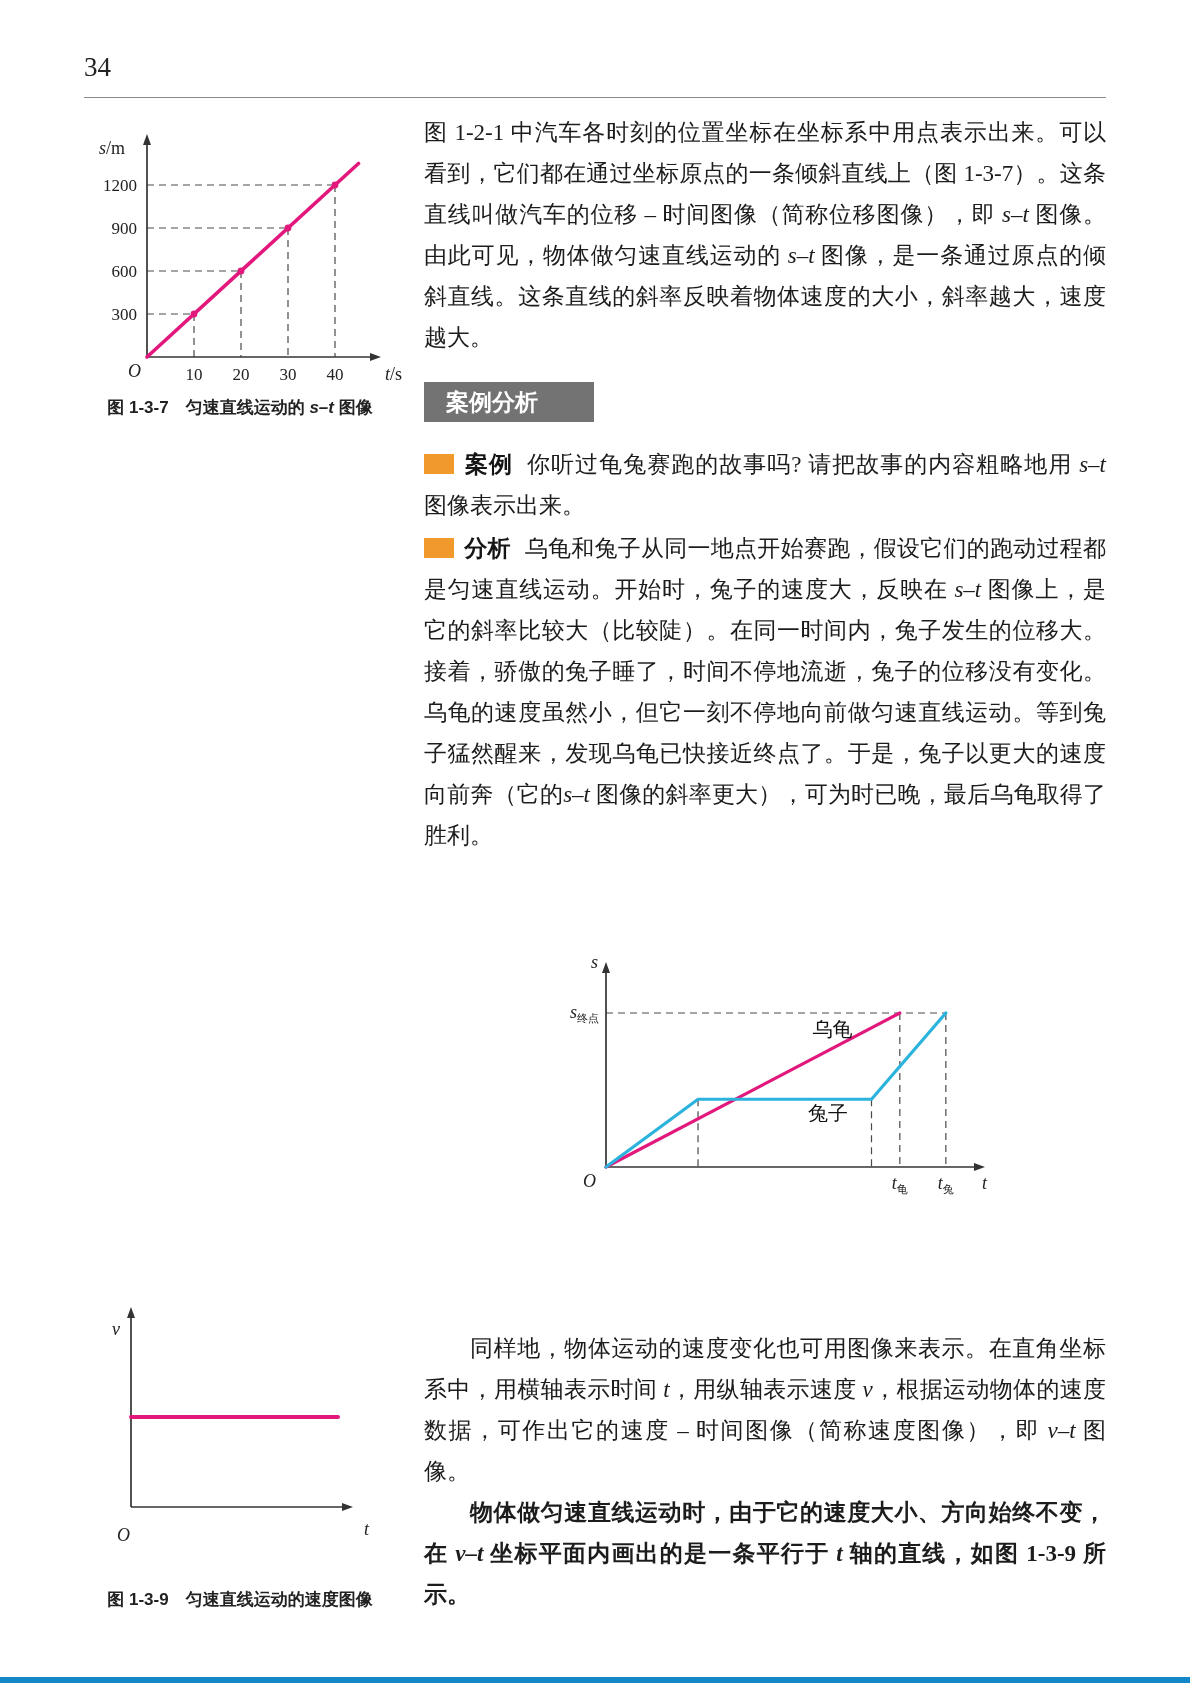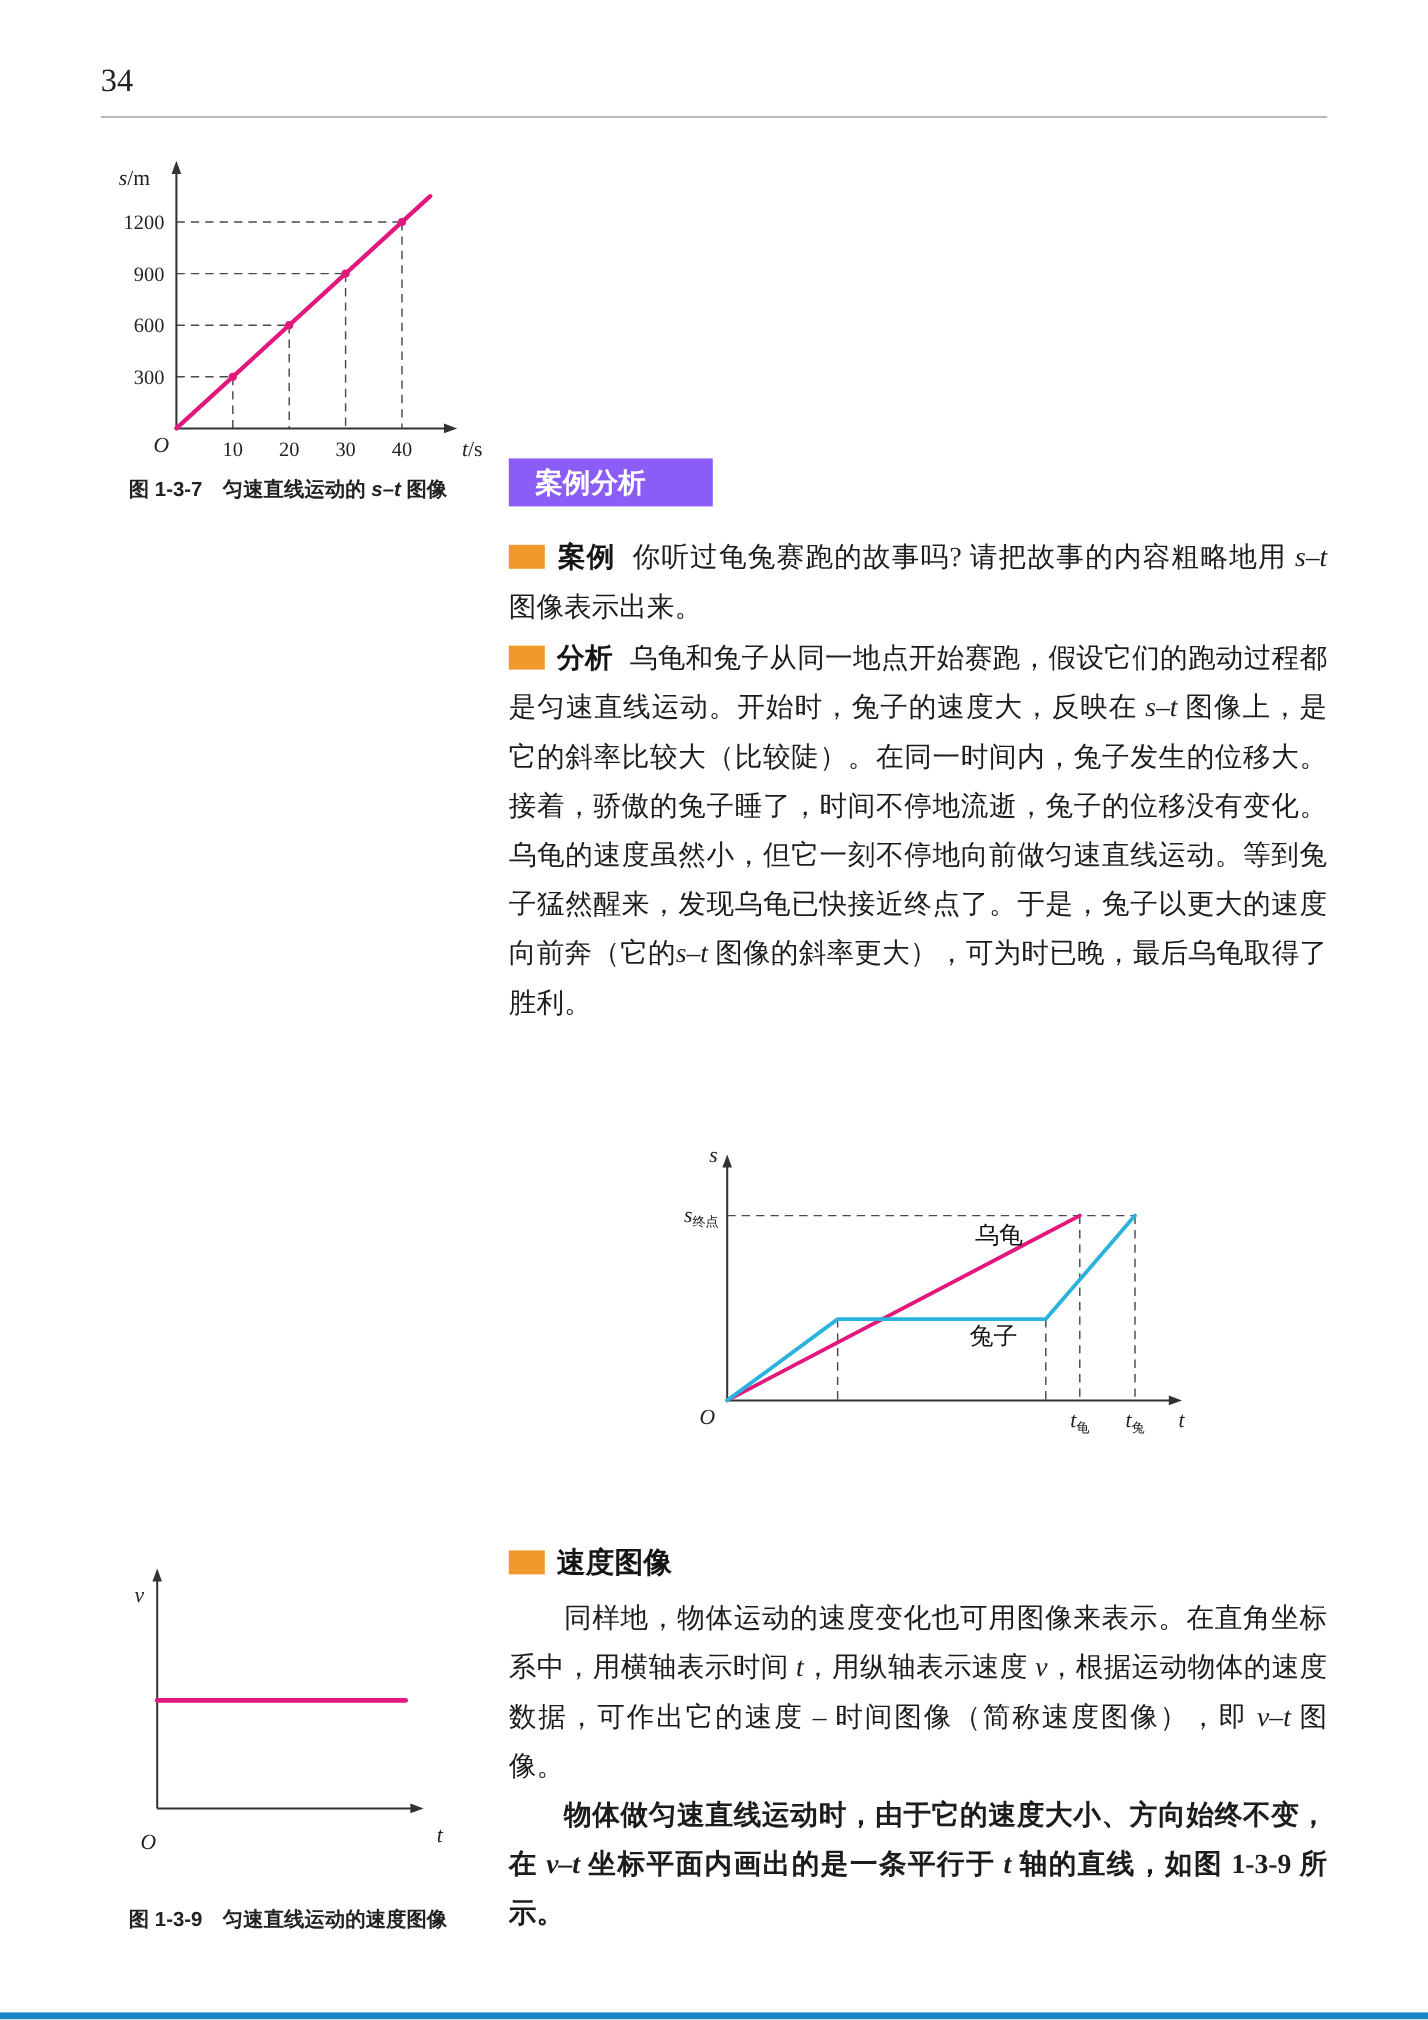--- a/index.html
+++ b/index.html
@@ -31,21 +31,21 @@
   .plabel{
     font-family:"Liberation Sans","DejaVu Sans",sans-serif;
     font-weight:bold;margin-right:14px;color:#151515;
   }
   .omark{
     display:inline-block;width:30px;height:20px;
     background:#F2992E;margin-right:10px;vertical-align:-2px;
   }
   #case-analysis-box{
     left:424px;top:382px;width:170px;height:40px;
-    background:#8b5cf6;color:#ffffff;
+    background:#737373;color:#ffffff;
     font-family:"Liberation Sans","DejaVu Sans",sans-serif;
     font-weight:bold;font-size:23px;line-height:40px;
     padding-left:22px;box-sizing:border-box;
   }
   #velocity-header{
     left:424px;top:1286px;width:682px;
     font-family:"Liberation Sans","DejaVu Sans",sans-serif;
     font-weight:bold;font-size:24px;color:#151515;
   }
   .fig-caption{
@@ -105,20 +105,21 @@
       <text x="109" y="268" class="tick" text-anchor="middle">10</text>
       <text x="156" y="268" class="tick" text-anchor="middle">20</text>
       <text x="203" y="268" class="tick" text-anchor="middle">30</text>
       <text x="250" y="268" class="tick" text-anchor="middle">40</text>
       <text x="40" y="42" text-anchor="end"><tspan class="axv">s</tspan><tspan class="axu">/m</tspan></text>
       <text x="300" y="268" text-anchor="start"><tspan class="axv">t</tspan><tspan class="axu">/s</tspan></text>
       <text x="56" y="265" class="axv" text-anchor="end">O</text>
     </svg>
   <div id="fig137-caption" class="abs fig-caption"><span>图 1-3-7　匀速直线运动的 </span><span class="it">s–t</span><span> 图像</span></div>
 
+  <p class="abs body-para" style="top:112px;"><span>图 1-2-1 中汽车各时刻的位置坐标在坐标系中用点表示出来。可以看到，它们都在通过坐标原点的一条倾斜直线上（图 1-3-7）。这条直线叫做汽车的位移 – 时间图像（简称位移图像），即 </span><span class="it">s–t</span><span> 图像。由此可见，物体做匀速直线运动的 </span><span class="it">s–t</span><span> 图像，是一条通过原点的倾斜直线。这条直线的斜率反映着物体速度的大小，斜率越大，速度越大。</span></p>
 
   <div id="case-analysis-box" class="abs">案例分析</div>
 
   <p class="abs body-para" style="top:528px;">
     <span class="omark"></span><span class="plabel">分析</span><span><span>乌龟和兔子从同一地点开始赛跑，假设它们的跑动过程都是匀速直线运动。开始时，兔子的速度大，反映在 </span><span class="it">s–t</span><span> 图像上，是它的斜率比较大（比较陡）。在同一时间内，兔子发生的位移大。接着，骄傲的兔子睡了，时间不停地流逝，兔子的位移没有变化。乌龟的速度虽然小，但它一刻不停地向前做匀速直线运动。等到兔子猛然醒来，发现乌龟已快接近终点了。于是，兔子以更大的速度向前奔（它的</span><span class="it">s–t</span><span> 图像的斜率更大），可为时已晚，最后乌龟取得了胜利。</span></span>
   </p>
 
   <p class="abs body-para" style="top:444px;">
     <span class="omark"></span><span class="plabel">案例</span><span><span>你听过龟兔赛跑的故事吗? 请把故事的内容粗略地用 </span><span class="it">s–t</span><span> 图像表示出来。</span></span>
   </p>
@@ -139,23 +140,20 @@
       <polyline points="56,247 349.82,93" fill="none" stroke="#E2187D" stroke-width="3.2" stroke-linejoin="round" stroke-linecap="round"></polyline>
       <text x="282.56" y="116.1" class="cjk" text-anchor="middle">乌龟</text>
       <polyline points="56,247 148.04000000000002,179.24 321.5,179.24 395.84,93" fill="none" stroke="#2BB3DD" stroke-width="3.2" stroke-linejoin="round" stroke-linecap="round"></polyline>
       <text x="277.95799999999997" y="200.03" class="cjk" text-anchor="middle">兔子</text>
       <text x="49" y="98" text-anchor="end"><tspan class="axv">s</tspan><tspan class="subt" dy="4">终点</tspan></text>
       <text x="48" y="48" text-anchor="end"><tspan class="axv">s</tspan></text>
       <text x="432" y="269" text-anchor="start"><tspan class="axv">t</tspan></text>
       <text x="46" y="267" class="axv" text-anchor="end">O</text>
     </svg>
 
-  <div id="velocity-header" class="abs">
-    <span class="omark"></span><span>速度图像</span>
-  </div>
 
   <p class="abs body-para indent" style="top:1328px;"><span>同样地，物体运动的速度变化也可用图像来表示。在直角坐标系中，用横轴表示时间 </span><span class="it">t</span><span>，用纵轴表示速度 </span><span class="it">v</span><span>，根据运动物体的速度数据，可作出它的速度 – 时间图像（简称速度图像），即 </span><span class="it">v–t</span><span> 图像。</span></p>
 
   <p class="abs body-para indent" style="top:1492px;font-weight:bold;"><span>物体做匀速直线运动时，由于它的速度大小、方向始终不变，在 </span><span class="it">v–t</span><span> 坐标平面内画出的是一条平行于 </span><span class="it">t</span><span> 轴的直线，如图 1-3-9 所示。</span></p>
 
   <svg id="fig139-svg" class="abs" width="330" height="255" viewBox="0 0 330 255">
       <line x1="51" y1="212" x2="51" y2="16" class="axis"></line>
       <polygon points="47,23 55,23 51,12" fill="#333"></polygon>
       <line x1="51" y1="212" x2="266" y2="212" class="axis"></line>
       <polygon points="262,208 262,216 273,212" fill="#333"></polygon>

